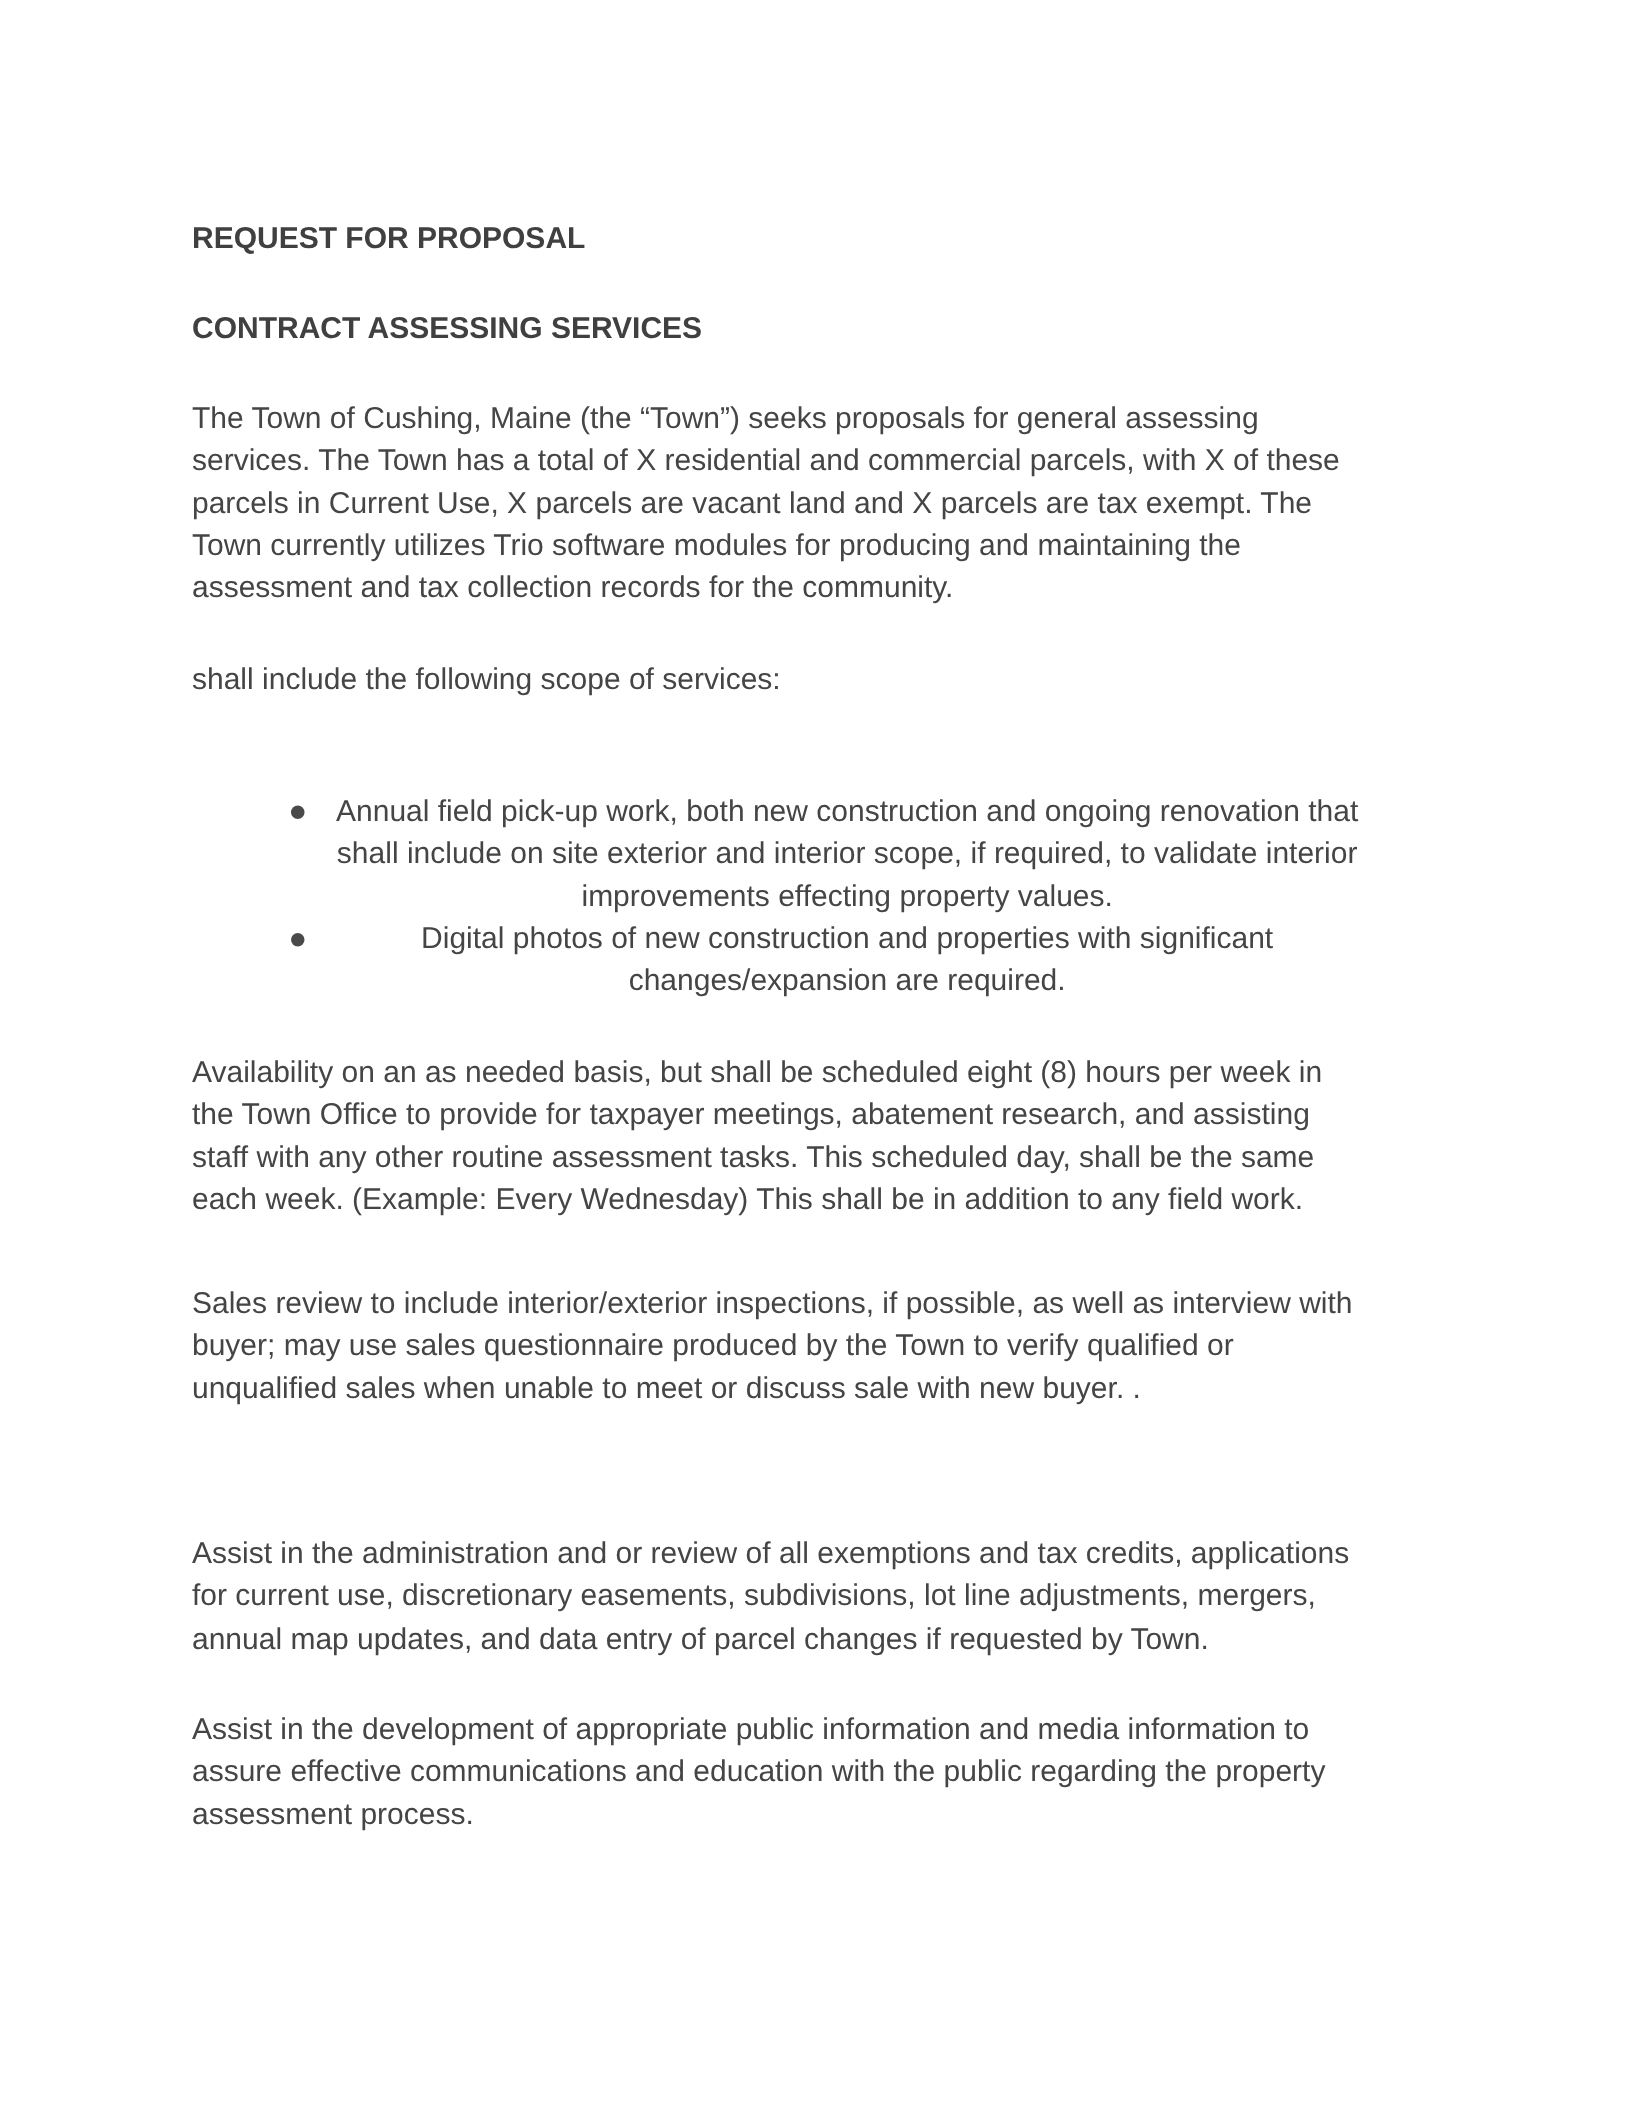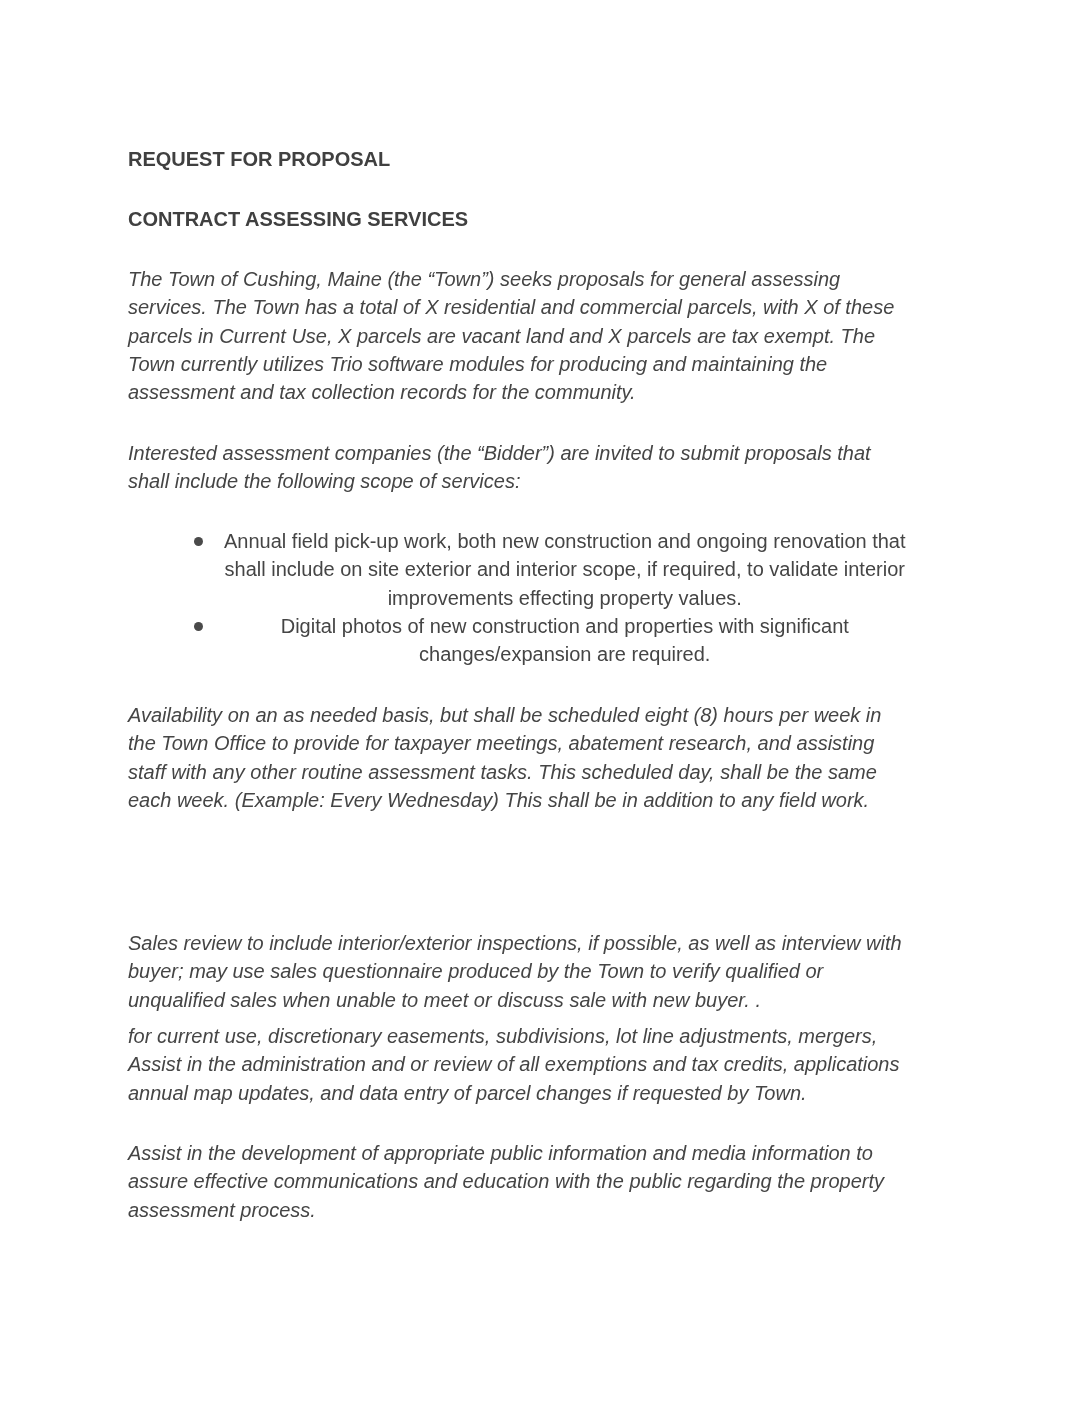--- a/index.html
+++ b/index.html
@@ -11,21 +11,21 @@
       margin-top: 19px;
     }
     .heading {
       position: absolute; left: 128px; font-size: 20px; font-weight: bold;
       color: #404040; line-height: 28px; white-space: nowrap; margin: 0;
     }
     .para {
       position: absolute; left: 128px; font-size: 20px; line-height: 28.3px;
       color: #454545; margin: 0; white-space: nowrap;
     }
-    .para span.line { display: block; font-style: italic; }
+    .para span.line { display: block; }
     .bullets {
       position: absolute; left: 128px; top: 508px; margin: 0; padding: 0; list-style: none;
     }
     .bullet-item { position: relative; padding-left: 96px; font-size: 20px; line-height: 28.3px; color: #454545; white-space: nowrap; }
     .bullet-dot {
       position: absolute; left: 66px; top: 10px; width: 9px; height: 9px;
       border-radius: 50%; background: #4a4a4a;
     }
     .bullet-item span.line { display: block; text-align: center; }
   </style>
@@ -39,21 +39,20 @@
 
   <p class="para" style="top:246px;">
     <span class="line">The Town of Cushing, Maine (the “Town”) seeks proposals for general assessing</span>
     <span class="line">services. The Town has a total of X  residential and commercial parcels, with X of these</span>
     <span class="line">parcels in Current Use, X parcels are vacant land and X parcels are tax exempt. The</span>
     <span class="line">Town currently utilizes Trio software modules for producing and maintaining the</span>
     <span class="line">assessment and tax collection records for the community.</span>
   </p>
 
   <p class="para" style="top:420px;">
-    <span class="line">Interested assessment companies (the “Bidder”) are invited to submit proposals that</span>
     <span class="line">shall include the following scope of services:</span>
   </p>
 
   <ul class="bullets">
     <li class="bullet-item">
       <span class="bullet-dot"></span>
       <span class="line">Annual field pick-up work, both new construction and ongoing renovation that</span>
       <span class="line">shall include on site exterior and interior scope, if required, to validate interior</span>
       <span class="line">improvements effecting property values.</span>
     </li>
@@ -65,29 +64,29 @@
   </ul>
 
   <p class="para" style="top:682px;">
     <span class="line">Availability on an as needed basis, but shall be scheduled  eight (8) hours per week in</span>
     <span class="line">the Town Office to provide for taxpayer meetings, abatement research, and assisting</span>
     <span class="line">staff with any other routine assessment tasks. This scheduled day, shall be the same</span>
     <span class="line">each week. (Example: Every Wednesday) This shall be in addition to any field work.</span>
   </p>
 
 
-  <p class="para" style="top:910px;">
+  <p class="para" style="top:836px;">
     <span class="line">Sales review to include interior/exterior inspections, if possible, as well as interview with</span>
     <span class="line">buyer; may use sales questionnaire produced by the Town to verify qualified or</span>
     <span class="line">unqualified sales when unable to meet or discuss sale with new buyer. .</span>
   </p>
 
   <p class="para" style="top:1003px;">
+    <span class="line">Assist in the administration and or review of all exemptions and tax credits, applications</span>
     <span class="line">for current use, discretionary easements, subdivisions, lot line adjustments, mergers,</span>
-    <span class="line">Assist in the administration and or review of all exemptions and tax credits, applications</span>
     <span class="line">annual map updates, and data entry of parcel changes if requested by Town.</span>
   </p>
 
   <p class="para" style="top:1120px;">
     <span class="line">Assist in the development of appropriate public information and media information to</span>
     <span class="line">assure effective communications and education with the public regarding the property</span>
     <span class="line">assessment process.</span>
   </p>
 
 </div>

